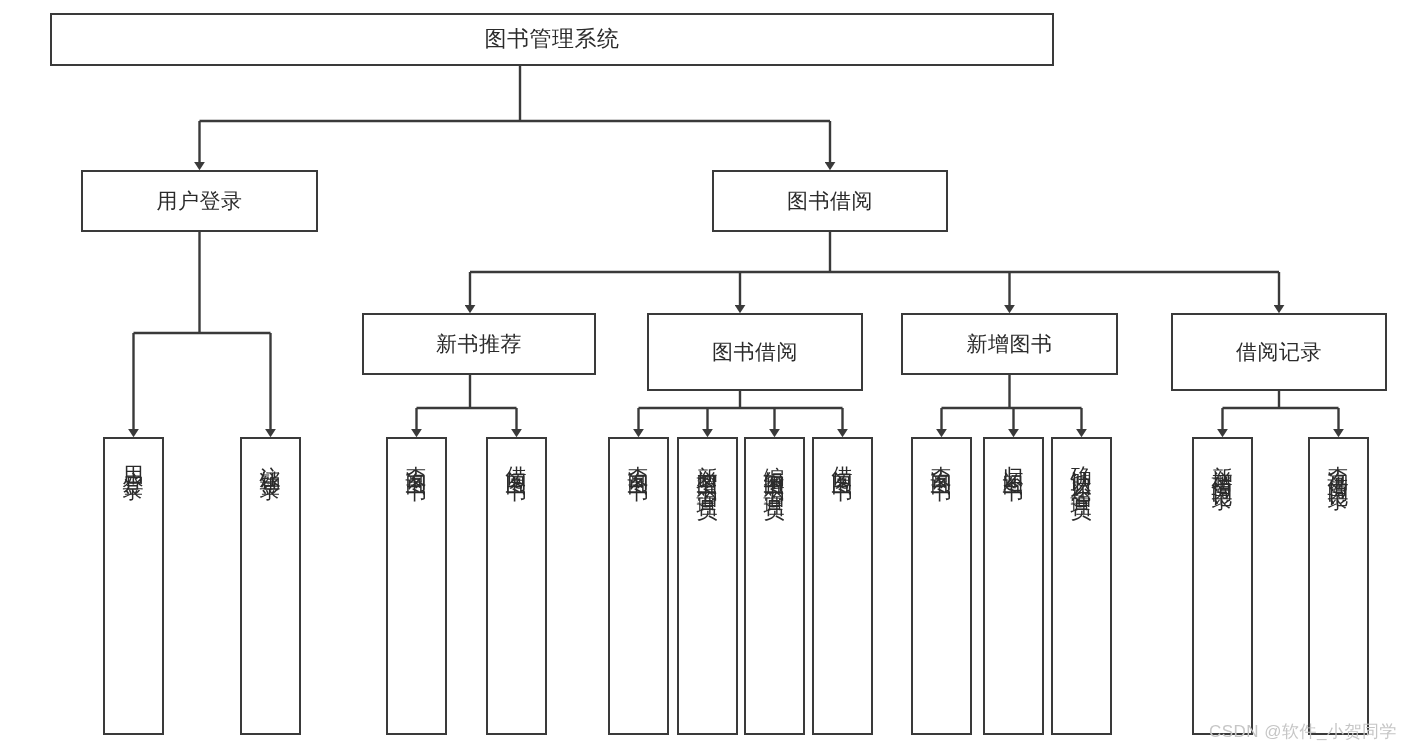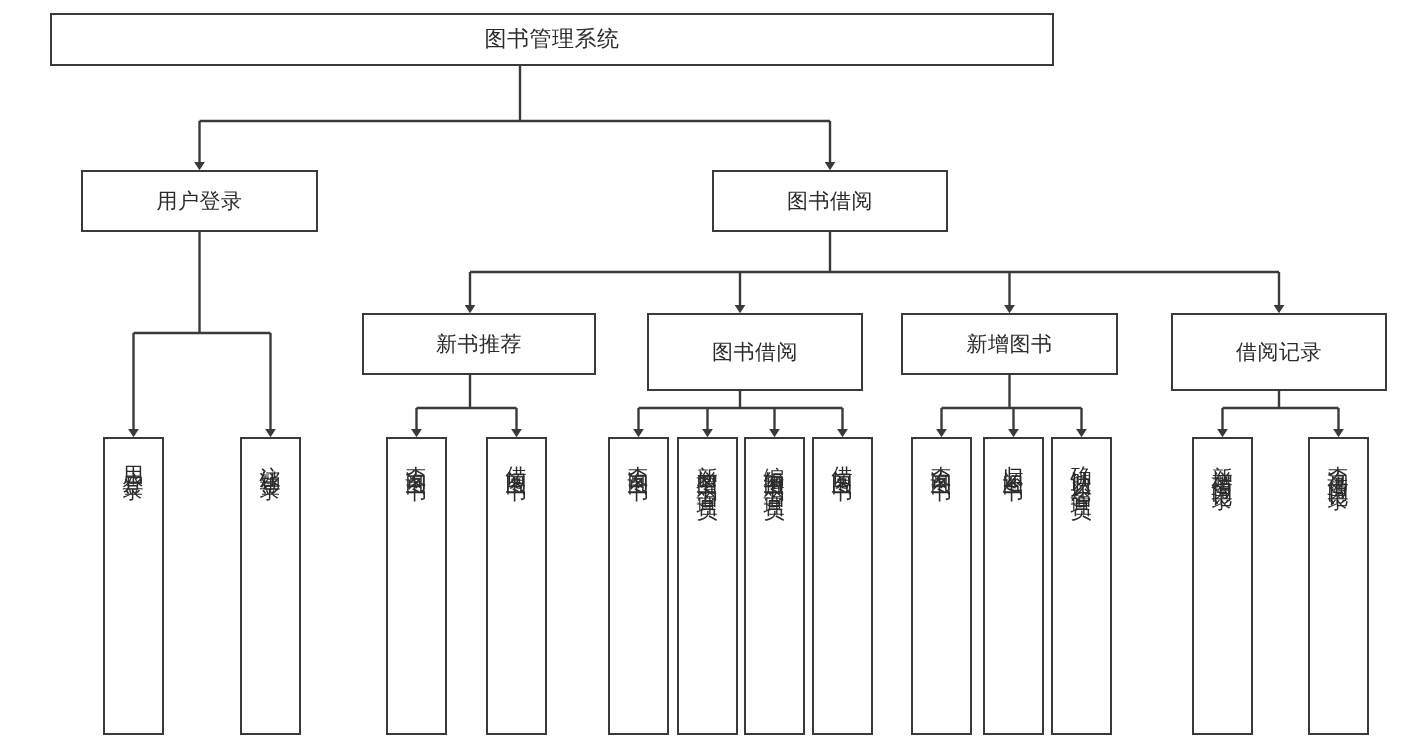--- a/index.html
+++ b/index.html
@@ -168,14 +168,15 @@
   <div class="node node-leaf" id="leaf-10" style="left: 1051px; top: 437px; width: 61px; height: 298px;">
     <span class="vtext">确认归还（管理员）</span>
   </div>
   <div class="node node-leaf" id="leaf-11" style="left: 1192px; top: 437px; width: 61px; height: 298px;">
     <span class="vtext">新增借阅记录</span>
   </div>
   <div class="node node-leaf" id="leaf-12" style="left: 1308px; top: 437px; width: 61px; height: 298px;">
     <span class="vtext">查询借阅记录</span>
   </div>
 
+  <div id="watermark">CSDN @软件_小贺同学</div>
 
 </div>
 
 </body></html>

